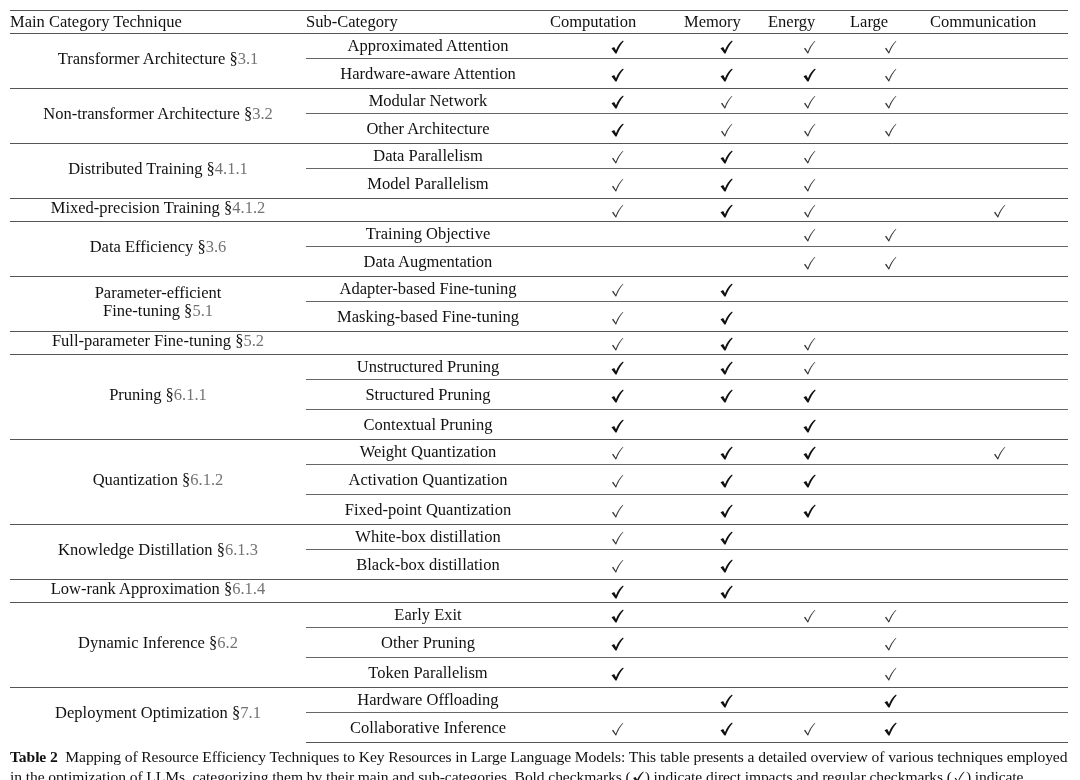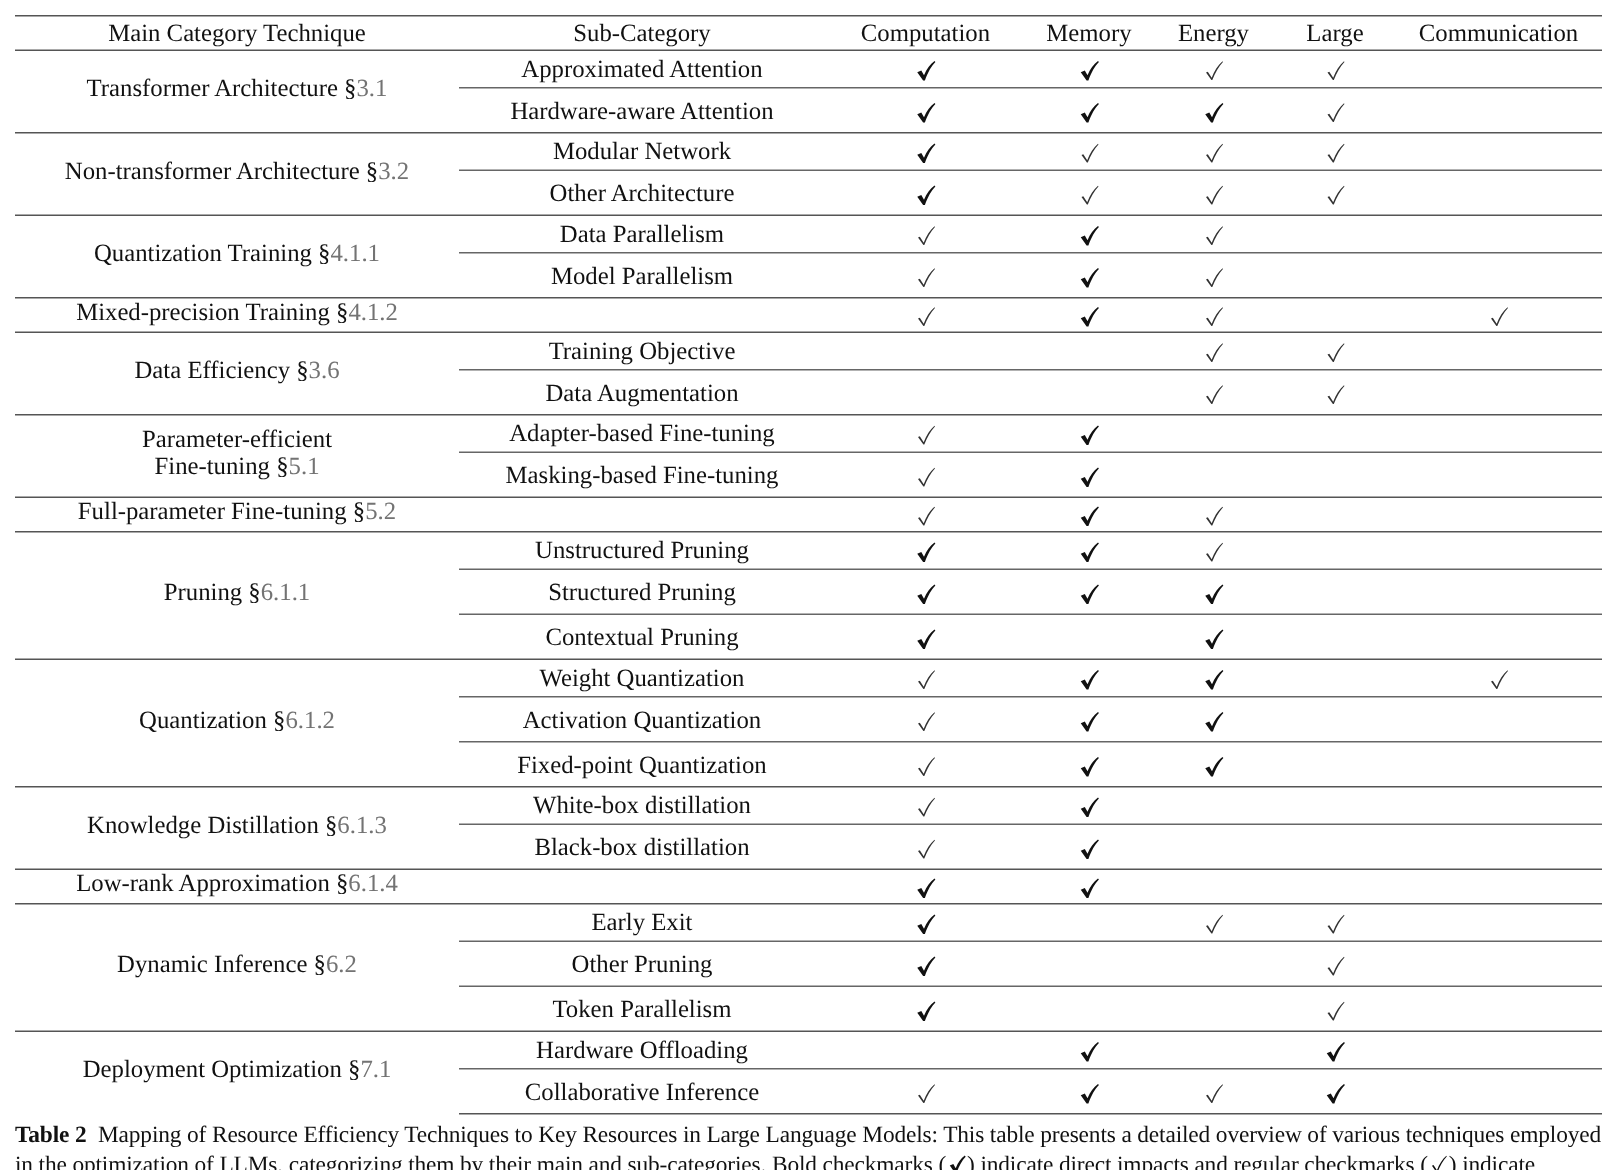--- a/index.html
+++ b/index.html
@@ -15,21 +15,21 @@
     font-size: 16.5px;
   }
   col.c-main { width: 296px; }
   col.c-sub { width: 244px; }
   col.c-comp { width: 134px; }
   col.c-mem { width: 84px; }
   col.c-en { width: 82px; }
   col.c-mon { width: 80px; }
   col.c-com { width: 138px; }
   th {
-    font-weight: normal; text-align: center; padding: 0;
+    font-weight: normal; text-align: left; padding: 0;
     height: 22px; line-height: 22px;
     border-top: 1.6px solid #555; border-bottom: 1.6px solid #555;
   }
   td { text-align: center; padding: 0; vertical-align: middle; line-height: 18px; }
   tr.group-start > td { border-top: 1.6px solid #555; }
   tr.sub-start > td.sub, tr.sub-start > td.mark { border-top: 1.3px solid #666; }
   tr.last > td { border-bottom: 1.6px solid #555; }
   tr.r-h1 { height: 25px; }
   tr.r-h2 { height: 30px; margin-top: 31px; }
   tr.r-single { height: 21px; }
@@ -133,21 +133,21 @@
               </svg></span></td>
           <td class="mark"><span class="ck"><svg viewBox="0 0 16 16">
                 <path d="M3 9.4 L4.2 8.8 L6.8 12.8 C8.6 8 11 4.4 14 1.8 L14.3 2.3 C11.4 5.4 9.2 9.4 7.2 14.4 L6.6 14.4 Z" fill="#333"></path>
               </svg></span></td>
           <td class="mark"><span class="ck"><svg viewBox="0 0 16 16">
                 <path d="M3 9.4 L4.2 8.8 L6.8 12.8 C8.6 8 11 4.4 14 1.8 L14.3 2.3 C11.4 5.4 9.2 9.4 7.2 14.4 L6.6 14.4 Z" fill="#333"></path>
               </svg></span></td>
           <td class="mark"></td>
         </tr>
         <tr class="group-start r-h1">
-          <td class="main" rowspan="2"><span>Quantization Training §</span><a class="ref">4.1.1</a></td>
+          <td class="main" rowspan="2"><span>Distributed Training §</span><a class="ref">4.1.1</a></td>
           <td class="sub">Data Parallelism</td>
           <td class="mark"><span class="ck"><svg viewBox="0 0 16 16">
                 <path d="M3 9.4 L4.2 8.8 L6.8 12.8 C8.6 8 11 4.4 14 1.8 L14.3 2.3 C11.4 5.4 9.2 9.4 7.2 14.4 L6.6 14.4 Z" fill="#333"></path>
               </svg></span></td>
           <td class="mark"><span class="ck"><svg viewBox="0 0 16 16">
                 <path d="M2.5 9.2 L5.2 8 L7 11.2 C8.8 6.8 11 3.8 14 1.6 L14.6 2.4 C11.8 5.2 9.8 9 7.6 14.6 L6.4 14.6 Z" fill="#111"></path>
               </svg></span></td>
           <td class="mark"><span class="ck"><svg viewBox="0 0 16 16">
                 <path d="M3 9.4 L4.2 8.8 L6.8 12.8 C8.6 8 11 4.4 14 1.8 L14.3 2.3 C11.4 5.4 9.2 9.4 7.2 14.4 L6.6 14.4 Z" fill="#333"></path>
               </svg></span></td>

